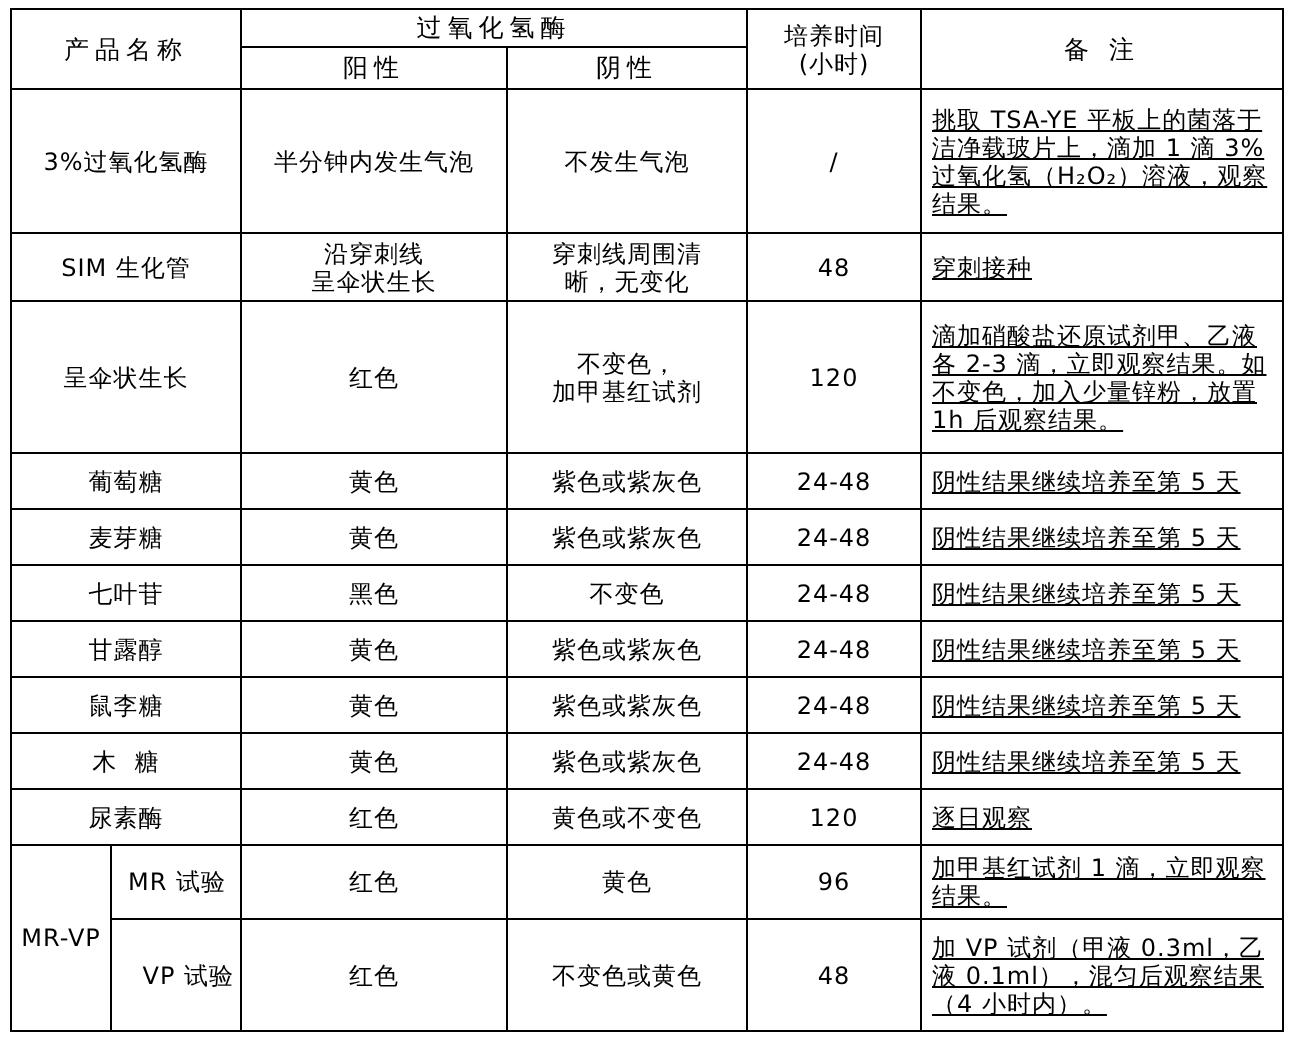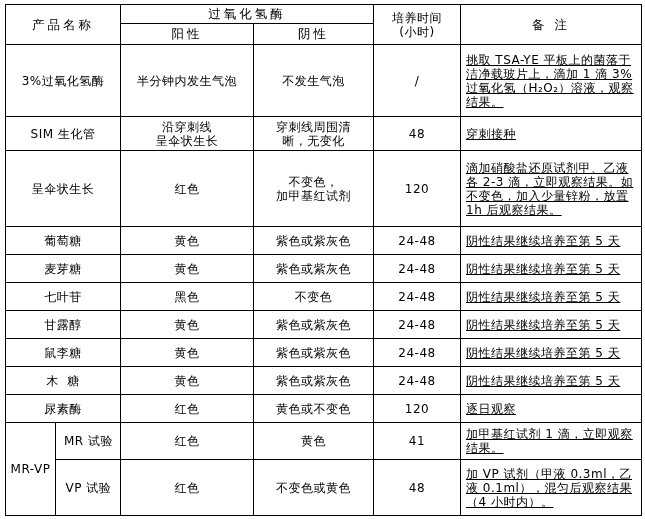--- a/index.html
+++ b/index.html
@@ -110,24 +110,24 @@
     <td>黄色或不变色</td>
     <td>120</td>
     <td class="note">逐日观察</td>
   </tr>
 
   <tr style="height:37px">
     <td rowspan="2">MR-VP</td>
     <td style="text-align:center;padding-left:4px">MR 试验</td>
     <td>红色</td>
     <td>黄色</td>
-    <td>41</td>
+    <td>96</td>
     <td class="note">加甲基红试剂 1 滴，立即观察结果。</td>
   </tr>
   <tr style="height:56px">
-    <td style="text-align:center;padding-left:4px">VP 试验</td>
+    <td style="text-align:right;padding-left:4px">VP 试验</td>
     <td>红色</td>
     <td>不变色或黄色</td>
     <td>48</td>
     <td class="note">加 VP 试剂（甲液 0.3ml，乙液 0.1ml），混匀后观察结果（4 小时内）。</td>
   </tr>
 </tbody>
   </table>
 
 </body></html>

